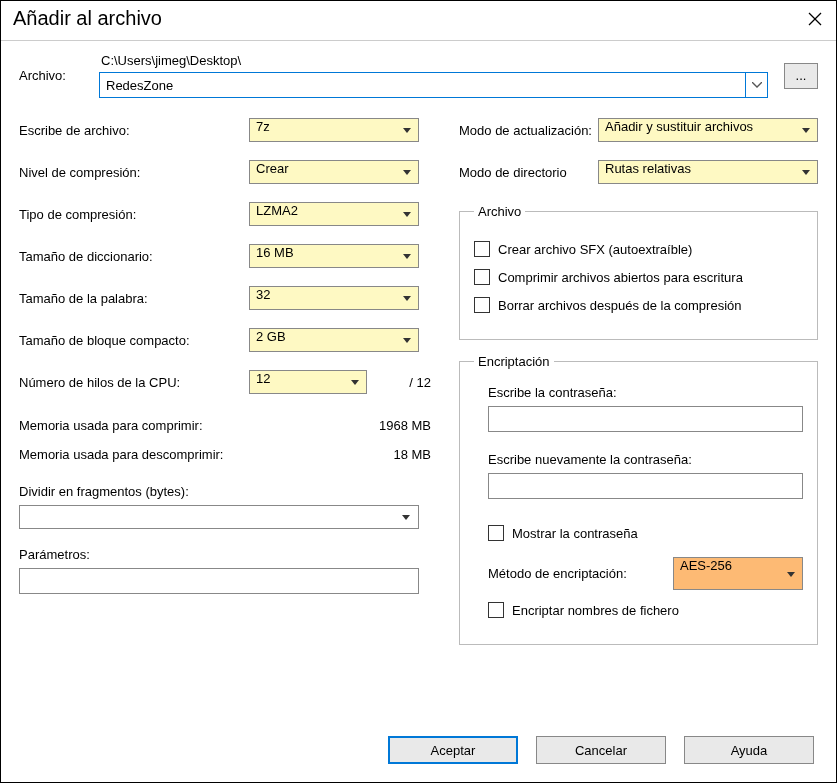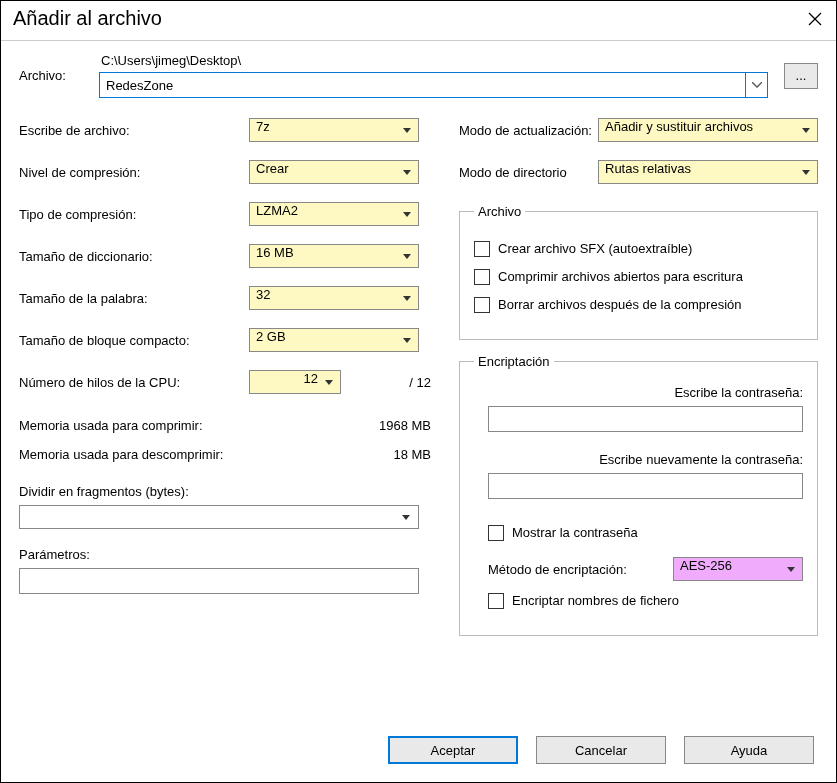--- a/index.html
+++ b/index.html
@@ -17,43 +17,43 @@
 .archive-combo input { flex: 1; height: 26px; border: 1px solid #0078d7; padding: 2px 6px; outline: none; }
 .archive-combo .dd { width: 22px; height: 26px; border: 1px solid #0078d7; border-left: none; display: flex; align-items: center; justify-content: center; background: #fff; cursor: pointer; }
 .browse-btn { width: 34px; height: 26px; border: 1px solid #888; background: #e9e9e9; margin-left: 16px; display: flex; align-items: center; justify-content: center; cursor: pointer; }
 .cols { display: flex; }
 .col-left { width: 440px; padding-right: 24px; }
 .col-right { flex: 1; }
 .form-row { display: flex; align-items: center; height: 28px; margin-bottom: 14px; }
 .form-row .lbl { width: 230px; }
 select, .select { width: 100%; height: 24px; border: 1px solid #888; background: #fef9c3; padding: 0 22px 0 6px; appearance: none; position: relative; cursor: pointer; }
 .select-wrap { position: relative; width: 170px; }
-.select-wrap.small { width: 92px; text-align: right; }
+.select-wrap.small { width: 118px; }
 .select-wrap.r { width: 220px; }
 .select-wrap::after { content: ""; position: absolute; right: 8px; top: 50%; transform: translateY(-40%); border-left: 4px solid transparent; border-right: 4px solid transparent; border-top: 5px solid #333; pointer-events: none; }
 .cpu-row { display: flex; align-items: center; height: 28px; margin-bottom: 22px; }
 .cpu-row .lbl { width: 230px; }
 .cpu-total { margin-left: auto; padding-right: 4px; }
 .mem-row { display: flex; justify-content: space-between; margin-bottom: 14px; padding-right: 4px; }
 .split-label { margin-bottom: 6px; }
 .split-combo { position: relative; width: 400px; height: 24px; border: 1px solid #888; background: #fff; margin-bottom: 18px; }
 .split-combo::after { content: ""; position: absolute; right: 8px; top: 50%; transform: translateY(-40%); border-left: 4px solid transparent; border-right: 4px solid transparent; border-top: 5px solid #333; }
 .param-input { width: 400px; height: 26px; border: 1px solid #888; background: #fff; margin-top: 6px; }
 .r-row { display: flex; align-items: center; height: 28px; margin-bottom: 14px; }
 .r-row .lbl { flex: 1; }
 fieldset { border: 1px solid #bbb; padding: 10px 14px 14px 14px; margin-bottom: 14px; }
 fieldset legend { padding: 0 4px; }
-.chk-row { display: flex; align-items: flex-start; margin: 12px 0; }
+.chk-row { display: flex; align-items: center; margin: 12px 0; }
 .chk { width: 16px; height: 16px; border: 1px solid #333; margin-right: 8px; background: #fff; cursor: pointer; flex-shrink: 0; }
-.enc-label { margin: 6px 0 6px 14px; text-align: right; }
+.enc-label { margin: 6px 0 6px 14px; }
 .enc-input { width: calc(100% - 14px); height: 26px; border: 1px solid #888; background: #fff; margin: 0 0 14px 14px; }
 .enc-row { display: flex; align-items: center; margin: 16px 0 10px 14px; }
 .enc-row .lbl { flex: 1; }
 .enc-method-wrap { position: relative; width: 130px; }
-.enc-method { width: 100%; height: 24px; border: 1px solid #888; background: #f0abfc; padding: 0 22px 0 6px; }
+.enc-method { width: 100%; height: 33px; border: 1px solid #888; background: #fdba74; padding: 0 22px 0 6px; }
 .enc-method-wrap::after { content: ""; position: absolute; right: 8px; top: 50%; transform: translateY(-40%); border-left: 4px solid transparent; border-right: 4px solid transparent; border-top: 5px solid #333; }
 .chk-inset { margin-left: 14px; }
 .buttons { position: absolute; bottom: 18px; right: 22px; display: flex; gap: 18px; }
 .btn { width: 130px; height: 28px; border: 1px solid #888; background: #e9e9e9; display: flex; align-items: center; justify-content: center; cursor: pointer; }
 .btn.primary { border: 2px solid #0078d7; background: #e9e9e9; }
 </style>
 </head>
 <body>
 
 <div class="titlebar">

